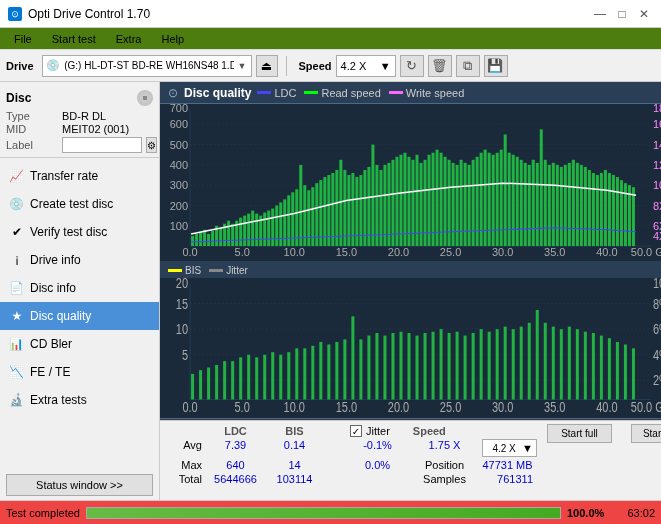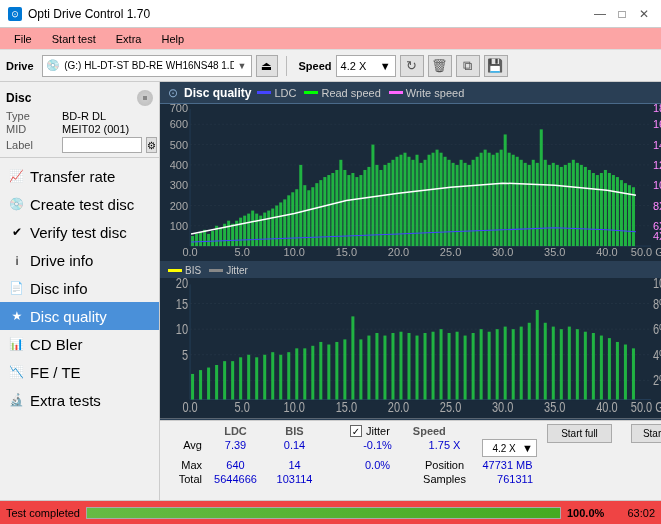--- a/index.html
+++ b/index.html
@@ -16,21 +16,21 @@
       height: 28px;
     }
     .titlebar-left { display: flex; align-items: center; gap: 6px; }
     .titlebar-icon { width: 14px; height: 14px; background: #0078d4; border-radius: 2px; display: flex; align-items: center; justify-content: center; color: white; font-size: 9px; }
     .titlebar-title { font-size: 12px; font-weight: normal; }
     .titlebar-controls { display: flex; gap: 4px; }
     .titlebar-btn { width: 18px; height: 18px; border: none; background: none; cursor: pointer; font-size: 12px; color: #555; display: flex; align-items: center; justify-content: center; }
 
     
     .menubar {
-      background: #fca5a5;
+      background: #4d7c0f;
       display: flex;
       align-items: center;
       padding: 2px 6px;
       border-bottom: 1px solid #ddd;
       height: 22px;
       gap: 4px;
     }
     .menu-item {
       padding: 2px 8px;
       cursor: pointer;
@@ -145,21 +145,21 @@
     .nav-item {
       display: flex; align-items: center;
       padding: 5px 10px;
       cursor: pointer;
       color: #000;
       gap: 6px;
       height: 28px;
     }
     .nav-item.active { background: #4a90d9; color: white; }
     .nav-item-icon { width: 14px; height: 14px; display: flex; align-items: center; justify-content: center; font-size: 12px; flex-shrink: 0; }
-    .nav-item-label { font-size: 15px; }
+    .nav-item-label { font-size: 12px; }
 
     
     .status-btn {
       margin: 4px 6px;
       background: #e0e0e0;
       border: 1px solid #aaa;
       padding: 4px 8px;
       cursor: pointer;
       text-align: center;
       font-size: 11px;
@@ -364,20 +364,21 @@
       <div class="nav-item">
         <span class="nav-item-icon">📉</span>
         <span class="nav-item-label">FE / TE</span>
       </div>
       <div class="nav-item">
         <span class="nav-item-icon">🔬</span>
         <span class="nav-item-label">Extra tests</span>
       </div>
     </div>
 
+    <button class="status-btn">Status window &gt;&gt;</button>
   </div>
 
   <div style="flex:1; display:flex; flex-direction:column; overflow:hidden;">
 
     <div class="content-header">
       <span class="content-header-icon">⊙</span>
       <span class="content-header-title">Disc quality</span>
       <div class="legend">
         <div class="legend-item">
           <div class="legend-color ldc"></div>

